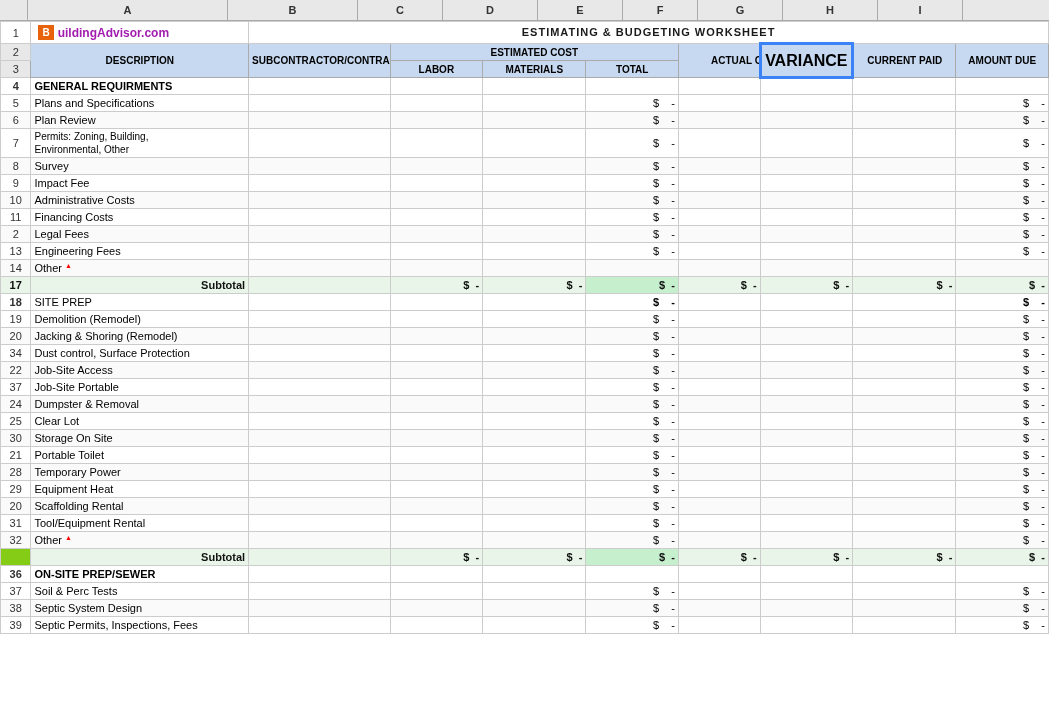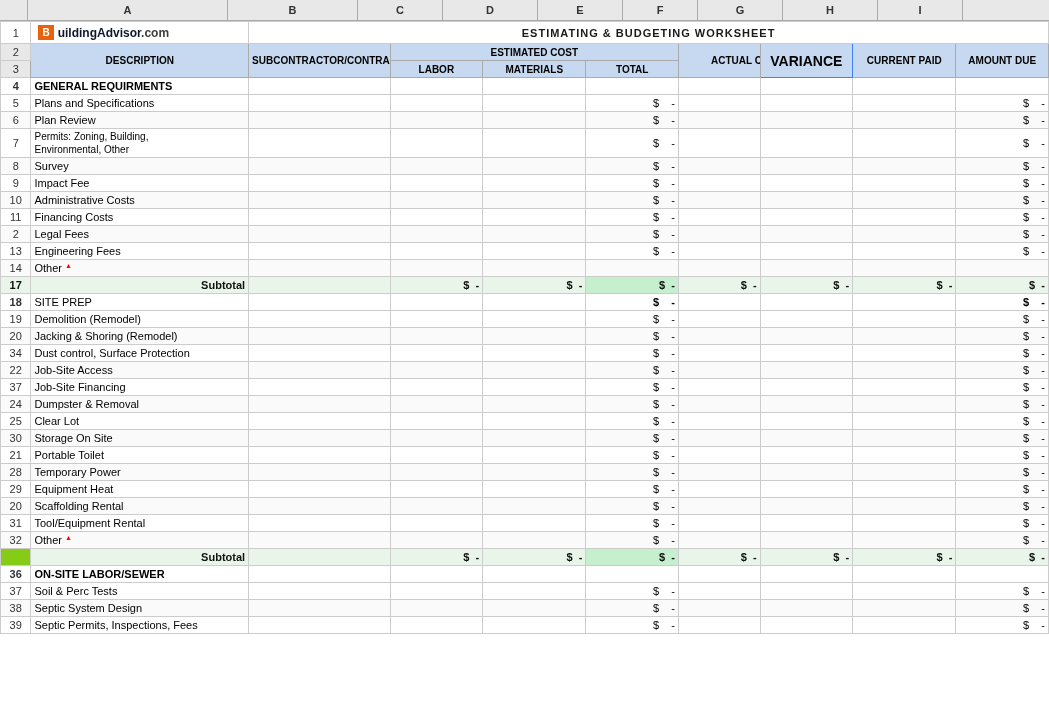--- a/index.html
+++ b/index.html
@@ -124,21 +124,21 @@
       display: flex;
       align-items: center;
       padding: 2px 4px;
     }
     .logo-text {
       font-size: 12px;
       font-weight: bold;
       color: #e8620c;
     }
     .logo-text span {
-      color: #0f172a;
+      color: #a21caf;
     }
     .logo-box {
       background: #e8620c;
       color: white;
       font-weight: bold;
       font-size: 10px;
       padding: 2px 4px;
       margin-right: 4px;
     }
   </style>
@@ -175,34 +175,34 @@
         <col style="width:85px">
       </colgroup>
 
       <tbody>
           <tr class="title-row">
         <td class="row-num">1</td>
         <td class="logo-cell">
           <div class="top-logo-area">
             <div class="logo-box">B</div>
             <span class="logo-text">
-              <span>uildingAdvisor</span><span style="color:#404040">.com</span>
+              <span>uildingAdvisor</span><span style="color:#a21caf">.com</span>
             </span>
           </div>
         </td>
         <td colspan="8" class="title-cell">ESTIMATING &amp; BUDGETING WORKSHEET</td>
       </tr>
 
       <tr>
         <td class="row-num">2</td>
         <td rowspan="2" style="background:#c6d9f0;font-weight:bold;text-align:center;font-size:10px;vertical-align:middle;border:1px solid #aaa;">DESCRIPTION</td>
         <td rowspan="2" style="background:#c6d9f0;font-weight:bold;text-align:center;font-size:10px;vertical-align:middle;border:1px solid #aaa;">SUBCONTRACTOR/CONTRACT OR</td>
         <td colspan="3" style="background:#c6d9f0;font-weight:bold;text-align:center;font-size:10px;vertical-align:middle;border:1px solid #aaa;">ESTIMATED COST</td>
         <td rowspan="2" style="background:#c6d9f0;font-weight:bold;text-align:center;font-size:10px;vertical-align:middle;border:1px solid #aaa;padding-left:32px;">ACTUAL COST</td>
-        <td rowspan="2" style="background:#c6d9f0;font-weight:bold;text-align:center;font-size:14px;vertical-align:middle;border:1px solid #3b82f6;">VARIANCE</td>
+        <td rowspan="2" style="background:#c6d9f0;font-weight:bold;text-align:center;font-size:16px;vertical-align:middle;border:3px solid #3b82f6;">VARIANCE</td>
         <td rowspan="2" style="background:#c6d9f0;font-weight:bold;text-align:center;font-size:10px;vertical-align:middle;border:1px solid #aaa;">CURRENT PAID</td>
         <td rowspan="2" style="background:#c6d9f0;font-weight:bold;text-align:center;font-size:10px;vertical-align:middle;border:1px solid #aaa;">AMOUNT DUE</td>
       </tr>
 
       <tr>
         <td class="row-num">3</td>
         <td style="background:#c6d9f0;font-weight:bold;text-align:center;font-size:10px;vertical-align:middle;border:1px solid #aaa;">LABOR</td>
         <td style="background:#c6d9f0;font-weight:bold;text-align:center;font-size:10px;vertical-align:middle;border:1px solid #aaa;">MATERIALS</td>
         <td style="background:#c6d9f0;font-weight:bold;text-align:center;font-size:10px;vertical-align:middle;border:1px solid #aaa;">TOTAL</td>
       </tr>
@@ -423,21 +423,21 @@
             <td></td>
         <td style="text-align:right">$ &nbsp;&nbsp;&nbsp;-</td>
         <td></td>
             <td></td>
             <td></td>
         <td style="text-align:right">$ &nbsp;&nbsp;&nbsp;-</td>
       </tr>
 
       <tr class="data-row">
         <td class="row-num">37</td>
-        <td>Job-Site Financing</td>
+        <td>Job-Site Portable</td>
         <td></td>
             <td></td>
             <td></td>
         <td style="text-align:right">$ &nbsp;&nbsp;&nbsp;-</td>
         <td></td>
             <td></td>
             <td></td>
         <td style="text-align:right">$ &nbsp;&nbsp;&nbsp;-</td>
       </tr>
 
@@ -566,21 +566,21 @@
         <td style="background:#e8f5e8;text-align:right;">$ &nbsp;-</td>
         <td style="background:#c6efce;text-align:right;">$ &nbsp;-</td>
         <td style="background:#e8f5e8;text-align:right;">$ &nbsp;-</td>
         <td style="background:#e8f5e8;text-align:right;">$ &nbsp;-</td>
         <td style="background:#e8f5e8;text-align:right;">$ &nbsp;-</td>
         <td style="background:#e8f5e8;text-align:right;">$ &nbsp;-</td>
       </tr>
 
       <tr class="section-header">
         <td class="row-num">36</td>
-        <td style="font-weight:bold;">ON-SITE LABOR/SEWER</td>
+        <td style="font-weight:bold;">ON-SITE PREP/SEWER</td>
         <td></td>
             <td></td>
             <td></td>
         <td></td>
             <td></td>
             <td></td>
             <td></td>
         <td></td>
       </tr>
 

